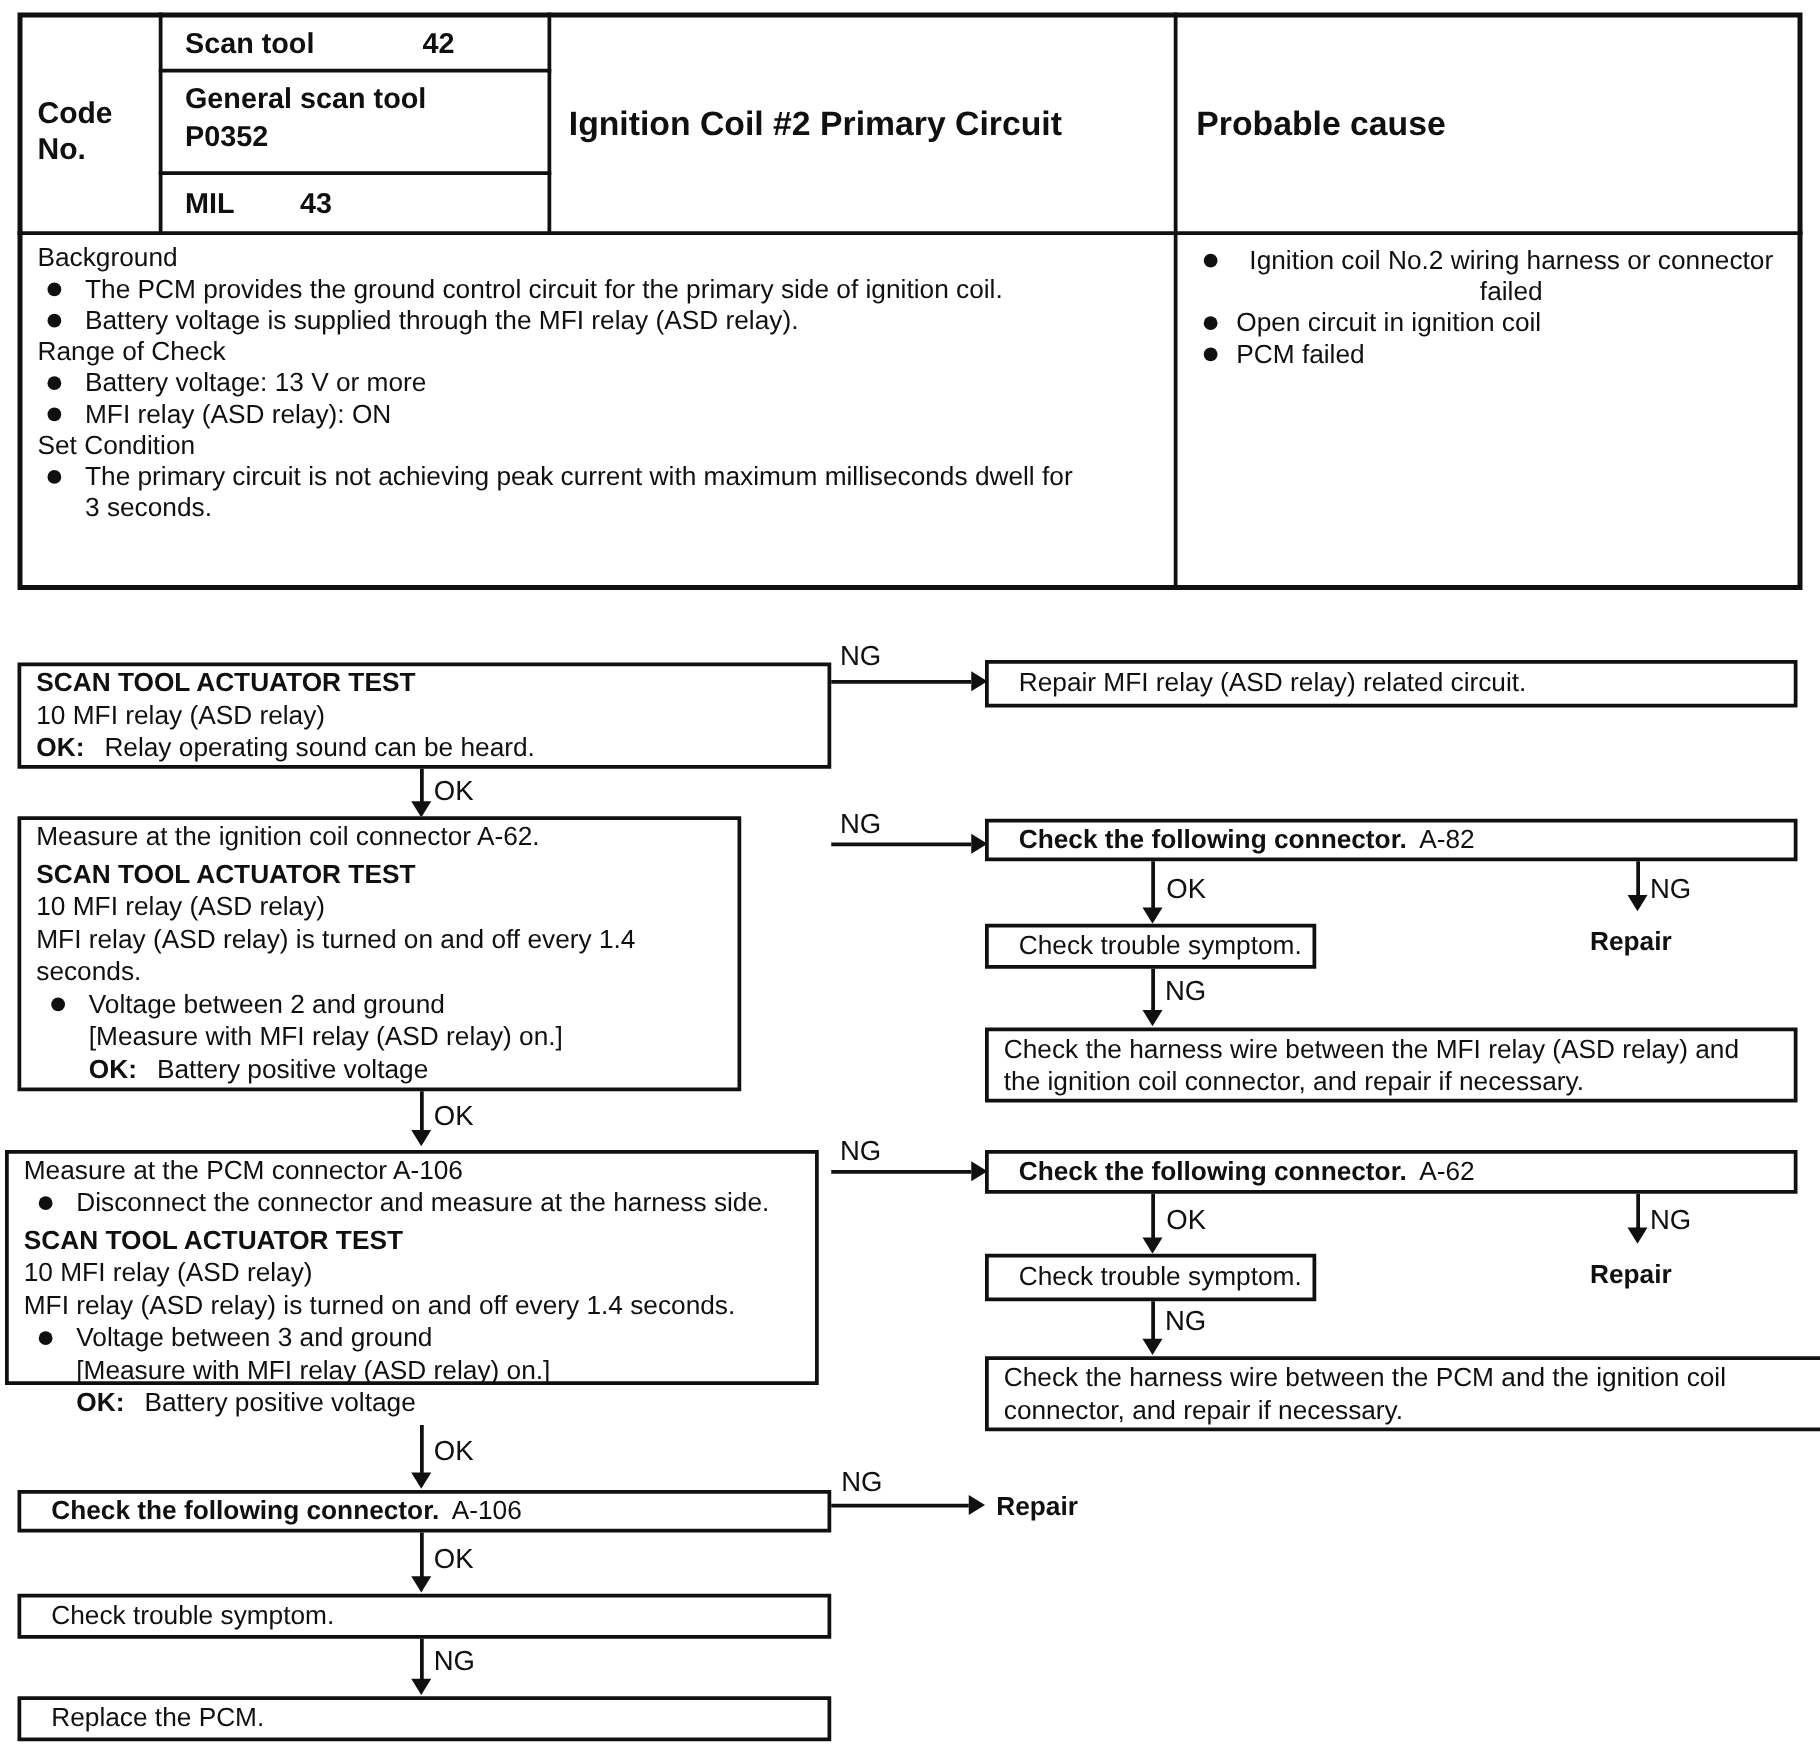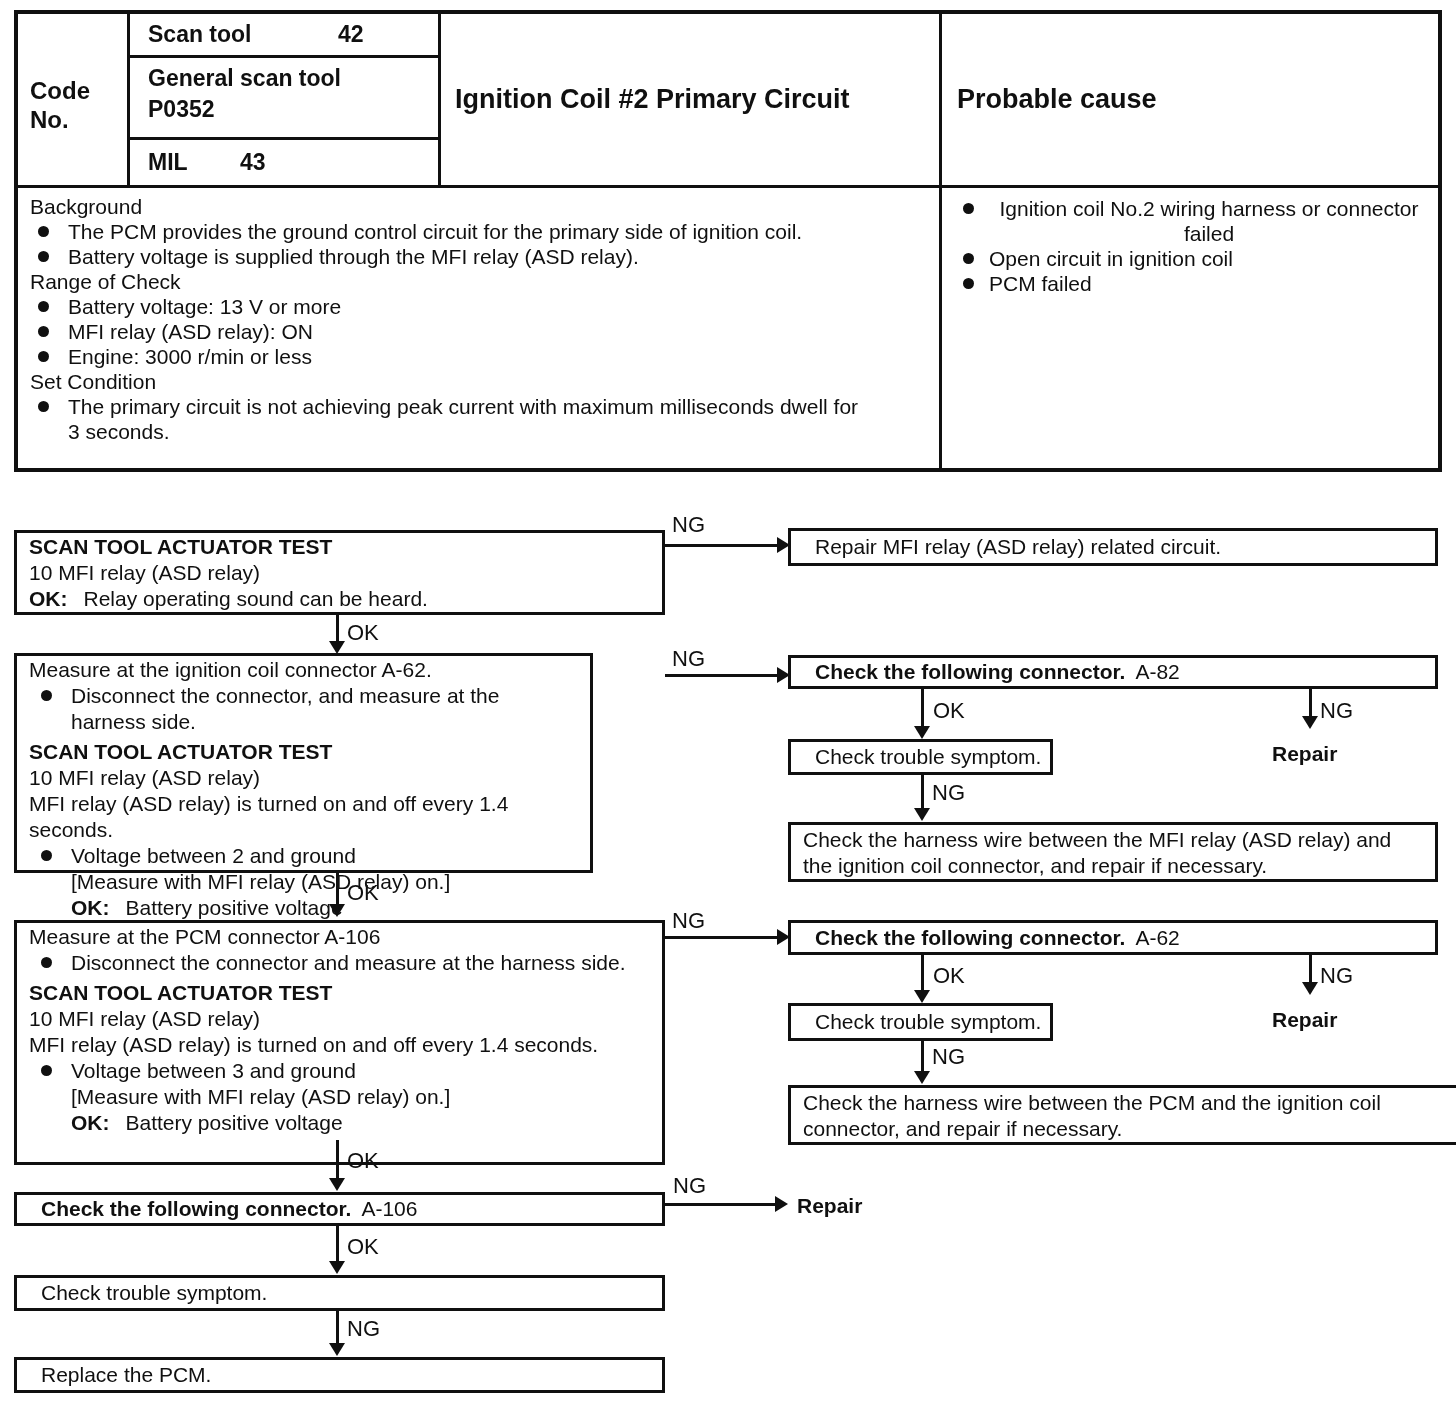--- a/index.html
+++ b/index.html
@@ -80,24 +80,20 @@
     </div>
     <div class="cond-line">Range of Check</div>
     <div class="bullet-row">
       <span class="bdot"></span>
       <span class="btext">Battery voltage: 13 V or more</span>
     </div>
     <div class="bullet-row">
       <span class="bdot"></span>
       <span class="btext">MFI relay (ASD relay): ON</span>
     </div>
-    <div class="bullet-row">
-      <span class="bdot"></span>
-      <span class="btext">Engine: 3000 r/min or less</span>
-    </div>
     <div class="cond-line">Set Condition</div>
     <div class="bullet-row">
       <span class="bdot"></span>
       <span class="btext" style="max-width:800px;">The primary circuit is not achieving peak current with maximum milliseconds dwell for 3 seconds.</span>
     </div>
   </div>
 
   <div class="cond" style="left:955px;top:196px;width:482px;">
     <div class="bullet-row">
       <span class="bdot" style="flex:0 0 34px;"></span>
@@ -125,24 +121,20 @@
   <div class="flow-box center-y" style="left:788px;top:528px;width:650px;height:38px;">
     <span>Repair MFI relay (ASD relay) related circuit.</span>
   </div>
 
   <div class="ln" style="left:336px;top:615px;width:3px;height:28px;"></div>
   <div class="head-down" style="left:329px;top:641px;"></div>
   <div class="edge-label" style="left:347px;top:620px;">OK</div>
 
   <div class="flow-box fb pad" style="left:14px;top:653px;width:579px;height:220px;">
     <div>Measure at the ignition coil connector A-62.</div>
-    <div class="bullet-row">
-      <span class="bdot"></span>
-      <span class="btext">Disconnect the connector, and measure at the harness side.</span>
-    </div>
     <div class="b gap-top">SCAN TOOL ACTUATOR TEST</div>
     <div>10 MFI relay (ASD relay)</div>
     <div>MFI relay (ASD relay) is turned on and off every 1.4 seconds.</div>
     <div class="bullet-row">
       <span class="bdot"></span>
       <span class="btext">Voltage between 2 and ground</span>
     </div>
     <div class="ind">[Measure with MFI relay (ASD relay) on.]</div>
     <div class="ind"><span class="b">OK:</span><span class="ok-text">Battery positive voltage</span></div>
   </div>
@@ -171,21 +163,21 @@
   <div class="head-down" style="left:914px;top:808px;"></div>
   <div class="edge-label" style="left:932px;top:780px;">NG</div>
   <div class="flow-box" style="left:788px;top:822px;width:650px;height:60px;padding:2px 12px 0 12px;">
     <span>Check the harness wire between the MFI relay (ASD relay) and the ignition coil connector, and repair if necessary.</span>
   </div>
 
   <div class="ln" style="left:336px;top:873px;width:3px;height:32px;"></div>
   <div class="head-down" style="left:329px;top:904px;"></div>
   <div class="edge-label" style="left:347px;top:880px;">OK</div>
 
-  <div class="flow-box fb pad" style="left:14px;top:920px;width:651px;height:245px;">
+  <div class="flow-box fb pad" style="left:4px;top:920px;width:651px;height:188px;">
     <div>Measure at the PCM connector A-106</div>
     <div class="bullet-row">
       <span class="bdot"></span>
       <span class="btext">Disconnect the connector and measure at the harness side.</span>
     </div>
     <div class="b gap-top">SCAN TOOL ACTUATOR TEST</div>
     <div>10 MFI relay (ASD relay)</div>
     <div>MFI relay (ASD relay) is turned on and off every 1.4 seconds.</div>
     <div class="bullet-row">
       <span class="bdot"></span>

